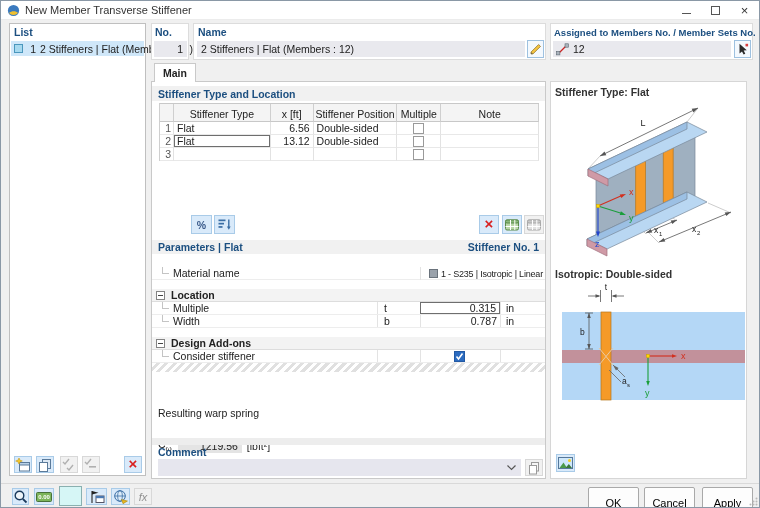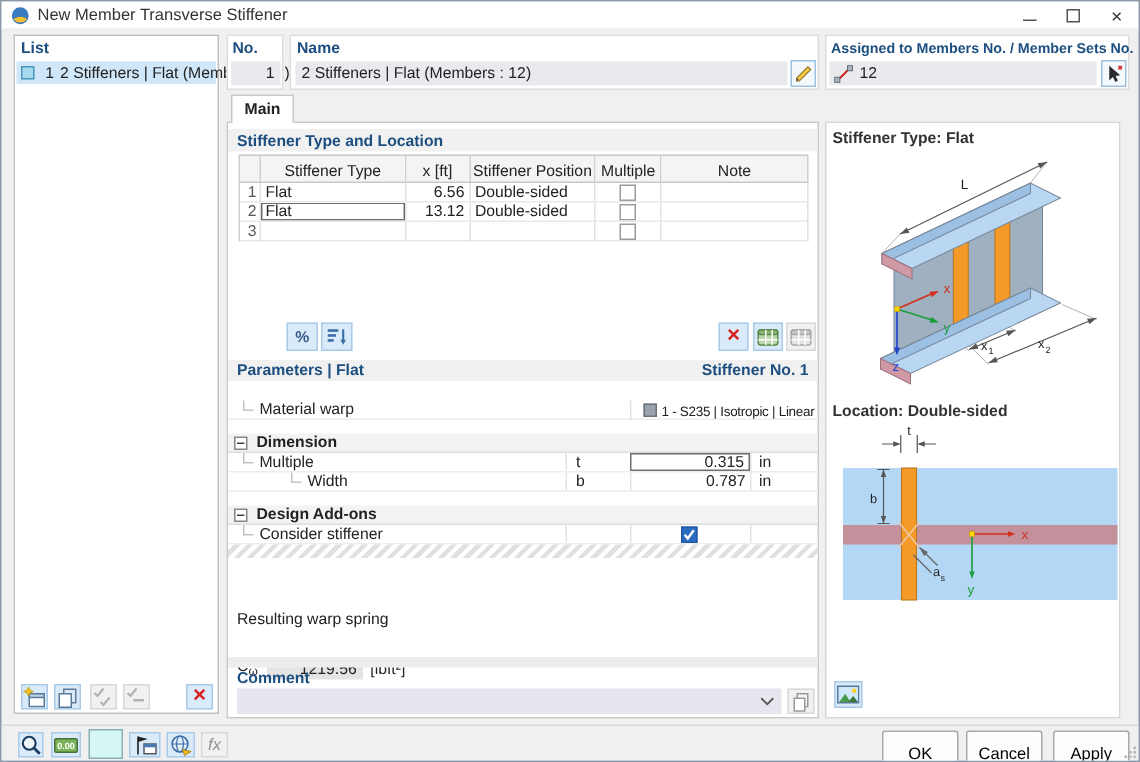--- a/index.html
+++ b/index.html
@@ -271,42 +271,42 @@
       </svg>
     </span>
 
     <div class="secbar" style="left:0;top:158px;width:393px;height:14px;">
       <span class="lbl" style="margin-left:6px;">Parameters | Flat</span>
       <span class="lbl" style="margin-left:auto;margin-right:6px;">Stiffener No. 1</span>
     </div>
 
     <div class="grow child" style="top:185px;">
       <span class="tree-elbow"></span>
-      <span style="flex:1;">Material warp</span>
+      <span style="flex:1;">Material name</span>
       <span class="abs" style="left:268px;top:0;width:125px;height:13px;border-left:1px solid #e3e3e3;display:flex;align-items:center;overflow:hidden;white-space:nowrap;">
         <span style="width:9px;height:9px;background:#9aa2ab;border:1px solid #6a737c;margin:0 3px 0 8px;flex:none;"></span>
         <span style="font-size:9px;letter-spacing:-0.2px;">1 - S235 | Isotropic | Linear Elas...</span>
       </span>
     </div>
     <div class="grow" style="top:198px;height:9px;"></div>
 
     <div class="grow head" style="top:207px;">
       <span class="exp"></span>
-      <span>Dimension</span>
+      <span>Location</span>
     </div>
     <div class="grow child" style="top:220px;">
       <span class="tree-elbow"></span>
       <span style="flex:1;">Multiple</span>
       <span class="gc-sym">t</span>
       <span class="gc-val" style="border:1px solid #6e6e6e;background:#fff;">
         <span>0.315</span>
       </span>
       <span class="gc-unit">in</span>
     </div>
-    <div class="grow child" style="top:233px;padding-left:32px;">
+    <div class="grow child" style="top:233px;">
       <span class="tree-elbow"></span>
       <span style="flex:1;">Width</span>
       <span class="gc-sym">b</span>
       <span class="gc-val">
           <span>0.787</span>
         </span>
       <span class="gc-unit">in</span>
     </div>
     <div class="grow" style="top:246px;height:9px;"></div>
 
@@ -404,21 +404,21 @@
       <text x="78" y="97" font-size="9" fill="#d22f1e">x</text>
       <line x1="47" y1="108" x2="71" y2="115.5" stroke="#1a9e3a" stroke-width="1.1"></line>
       <polygon points="75,117 68.7,117.1 69.9,113.3" fill="#1a9e3a"></polygon>
       <text x="78" y="123" font-size="9" fill="#1a9e3a">y</text>
       <line x1="47" y1="108" x2="47" y2="135" stroke="#2244cc" stroke-width="1.1"></line>
       <polygon points="47,139 49,133.6 45,133.6" fill="#2244cc"></polygon>
       <text x="44" y="149" font-size="9" fill="#2244cc">z</text>
       <rect x="45.5" y="106.5" width="3.2" height="3.2" fill="#ffd800" stroke="#c8a000" stroke-width="0.5"></rect>
     </svg>
 
-    <div style="position:absolute;left:4px;top:186px;font-weight:700;color:#333;">Location: Double-sided</div>
+    <div style="position:absolute;left:4px;top:186px;font-weight:700;color:#333;">Isotropic: Double-sided</div>
 
     <svg class="abs" style="left:0;top:198px;" width="195" height="150" viewBox="0 0 195 150">
       <rect x="11" y="32" width="183" height="88" fill="#b4d7f6"></rect>
       <rect x="11" y="70" width="183" height="13" fill="#c2919b"></rect>
       <rect x="50" y="32" width="10" height="88" fill="#f59a28" stroke="#b5761c" stroke-width="0.7"></rect>
       <line x1="48" y1="68" x2="62" y2="85" stroke="#e8c9a4" stroke-width="1"></line>
       <line x1="62" y1="68" x2="48" y2="85" stroke="#e8c9a4" stroke-width="1"></line>
 
       <line x1="49.5" y1="10" x2="49.5" y2="22" stroke="#555" stroke-width="0.8"></line>
       <line x1="60.5" y1="10" x2="60.5" y2="22" stroke="#555" stroke-width="0.8"></line>

